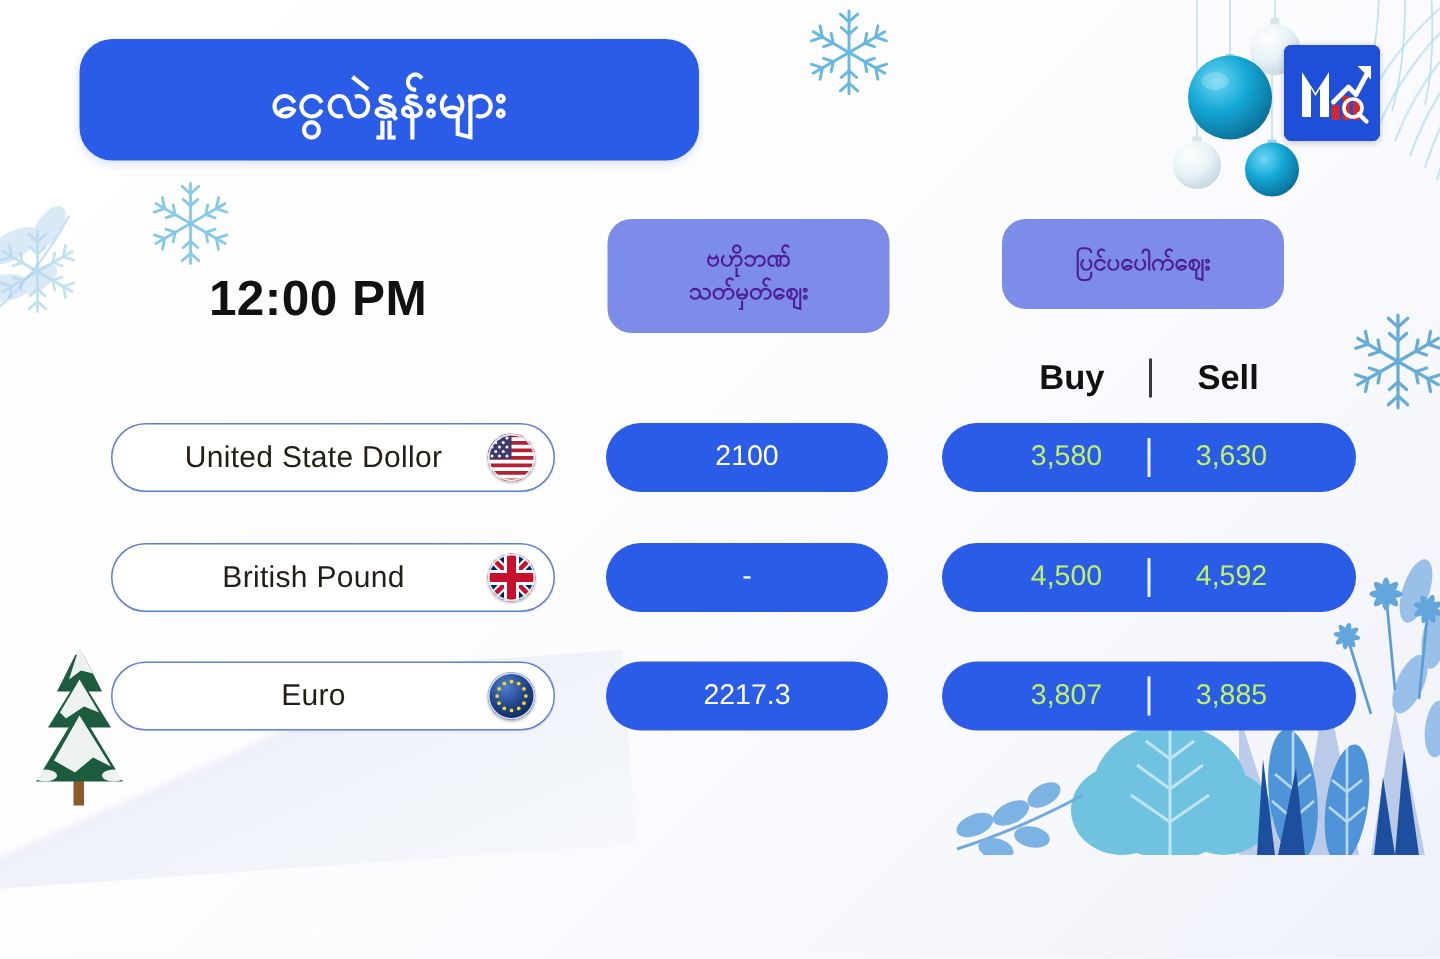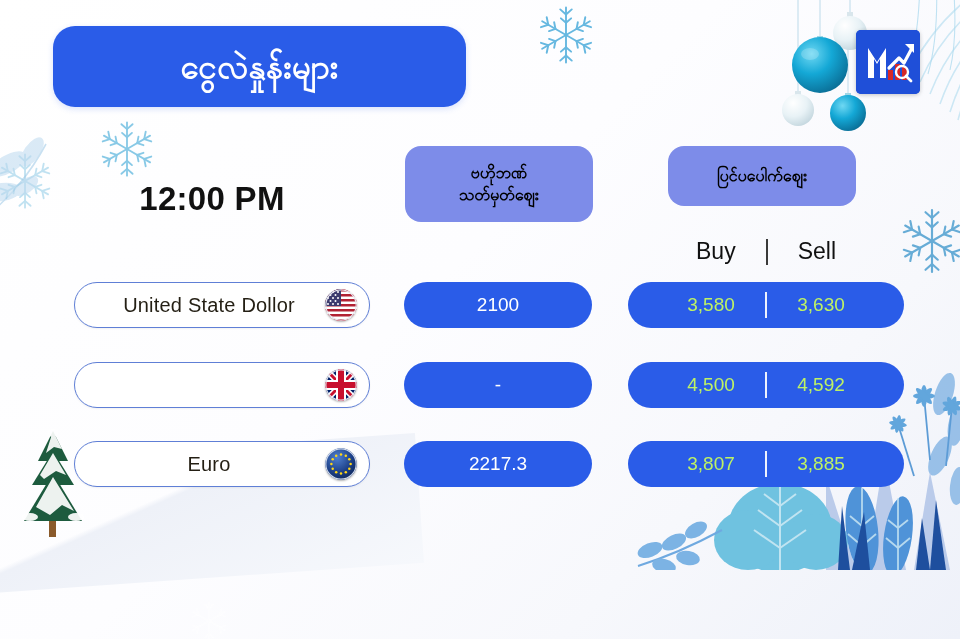--- a/index.html
+++ b/index.html
@@ -118,21 +118,21 @@
 
   
   .badge {
     position: absolute;
     background: #7d8ce9;
     border-radius: 16px;
     display: flex;
     align-items: center;
     justify-content: center;
     text-align: center;
-    color: #000000;
+    color: #4c1d95;
     font-size: 16px;
     font-weight: 600;
     line-height: 1.35;
     padding: 0 14px;
   }
   .badge-cb { left: 405px; top: 146px; width: 188px; height: 76px; }
   .badge-mk { left: 668px; top: 146px; width: 188px; height: 60px; }
 
   .subhead {
     position: absolute;
@@ -145,21 +145,21 @@
   .buysell {
     position: absolute;
     left: 628px;
     top: 238px;
     width: 276px;
     display: flex;
     align-items: center;
     justify-content: center;
     gap: 30px;
   }
-  .buysell span { color: #111111; font-size: 23px; font-weight: 400; }
+  .buysell span { color: #111111; font-size: 23px; font-weight: 700; }
   .buysell .divider {
     width: 2px; height: 26px; background: #3a3a3a; display: inline-block;
   }
 
   
   .datebox {
     position: absolute;
     left: 76px;
     top: 176px;
     width: 272px;
@@ -596,20 +596,21 @@
     </div>
     <div class="mk-pill">
       <span class="v">3,580</span>
       <span class="sep"></span>
       <span class="v">3,630</span>
     </div>
   </div>
 
   <div class="row row-2">
     <div class="name-pill">
+      <span class="cname">British Pound</span>
       <span class="flag">
         <svg viewBox="0 0 32 32" width="32" height="32">
           <circle cx="16" cy="16" r="16" fill="#012169"></circle>
           <g stroke="#ffffff" stroke-width="6">
             <line x1="0" y1="0" x2="32" y2="32"></line>
             <line x1="32" y1="0" x2="0" y2="32"></line>
           </g>
           <g stroke="#c8102e" stroke-width="3">
             <line x1="0" y1="0" x2="32" y2="32"></line>
             <line x1="32" y1="0" x2="0" y2="32"></line>

